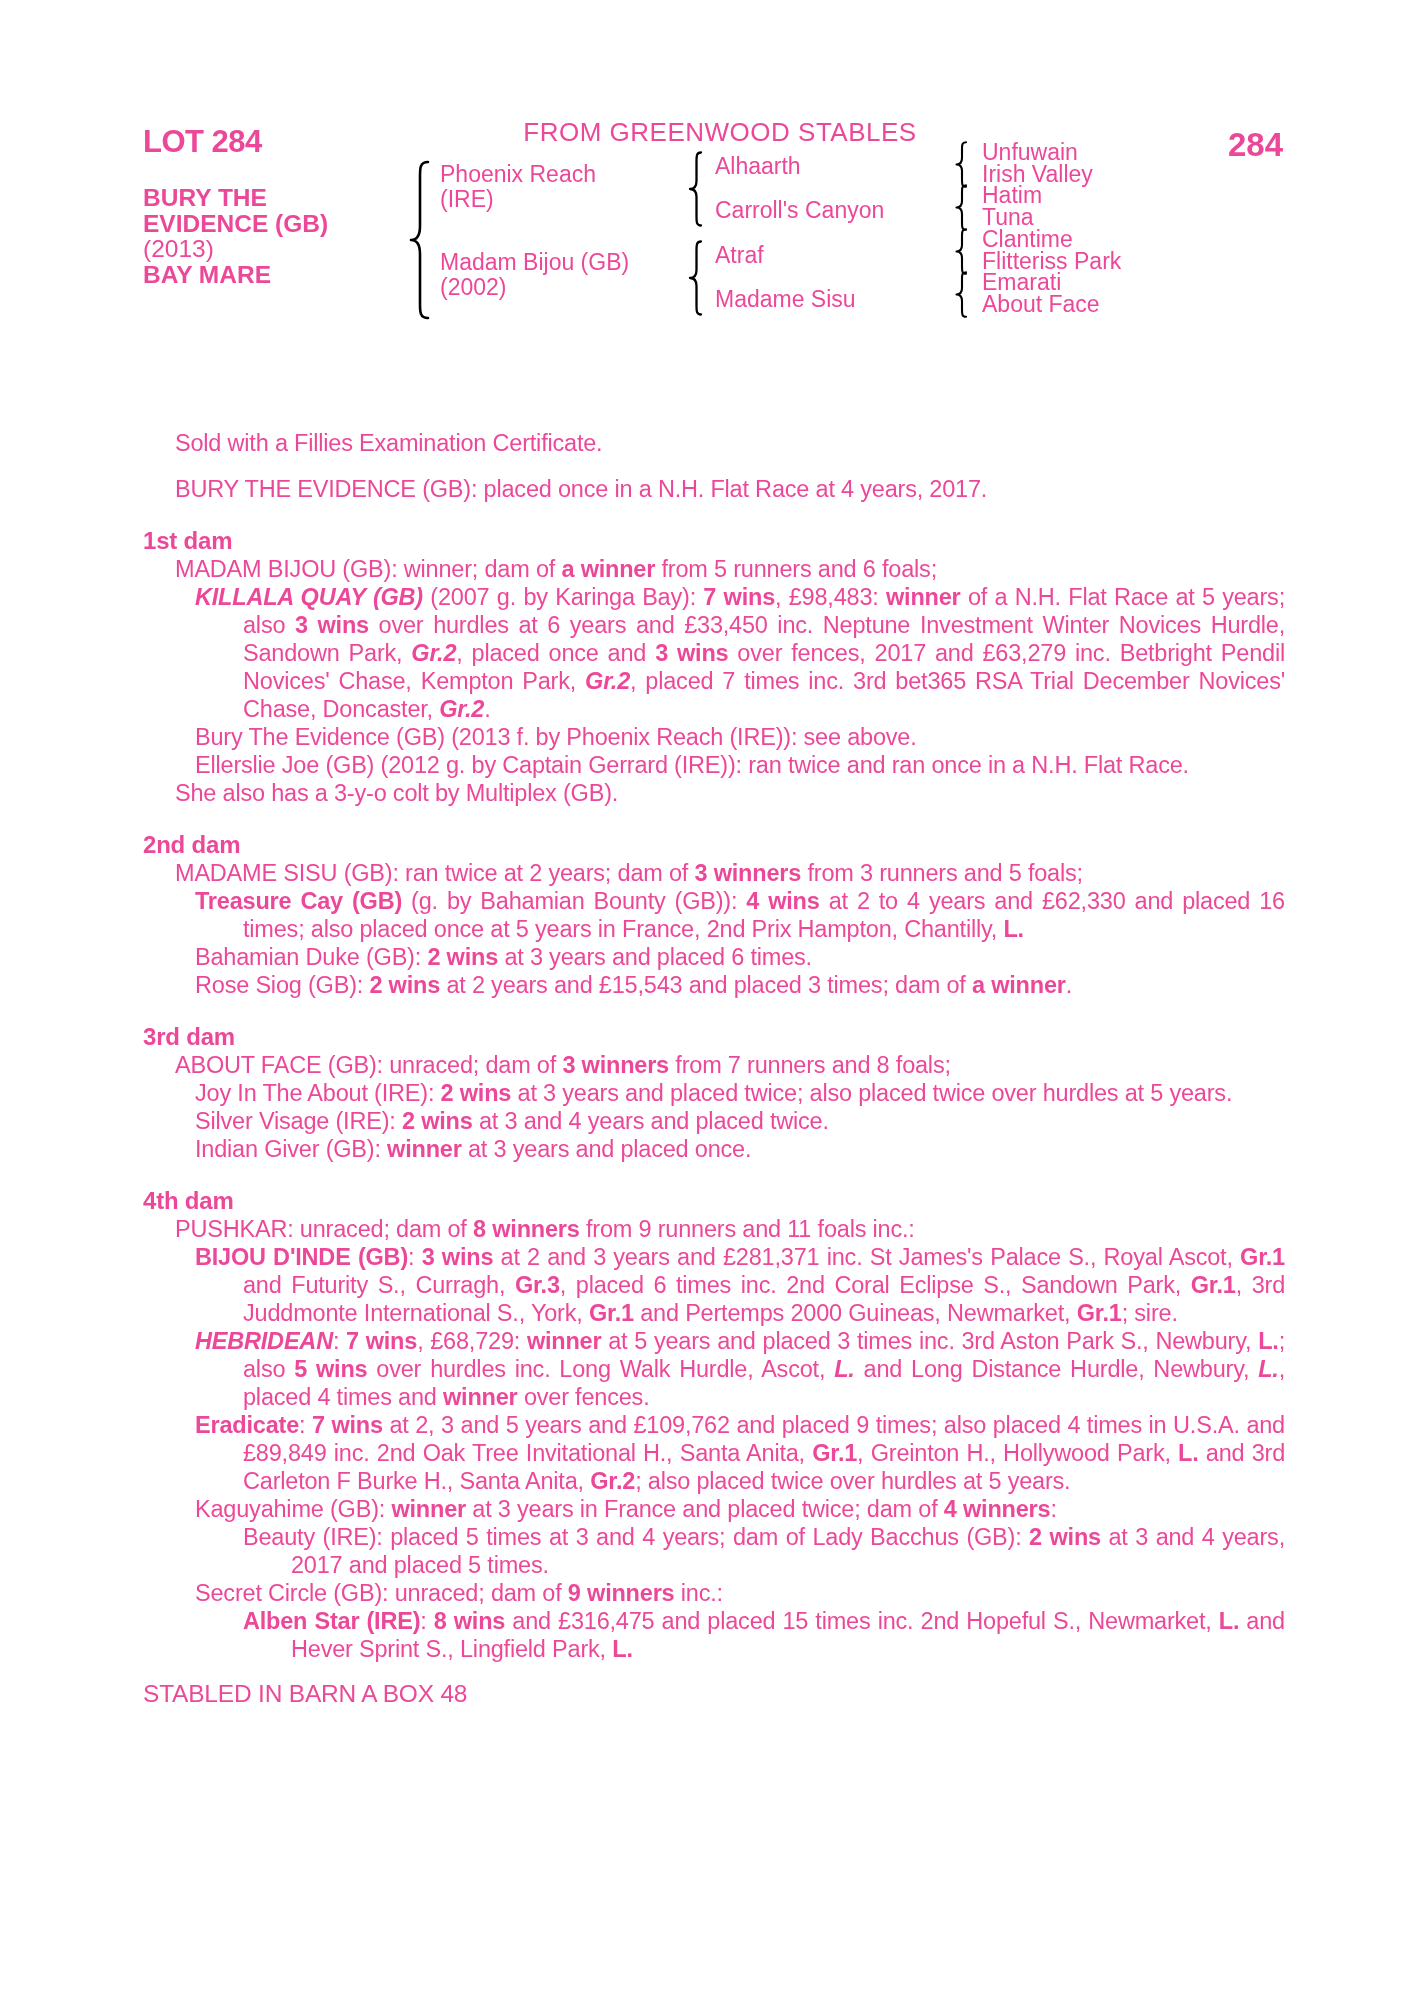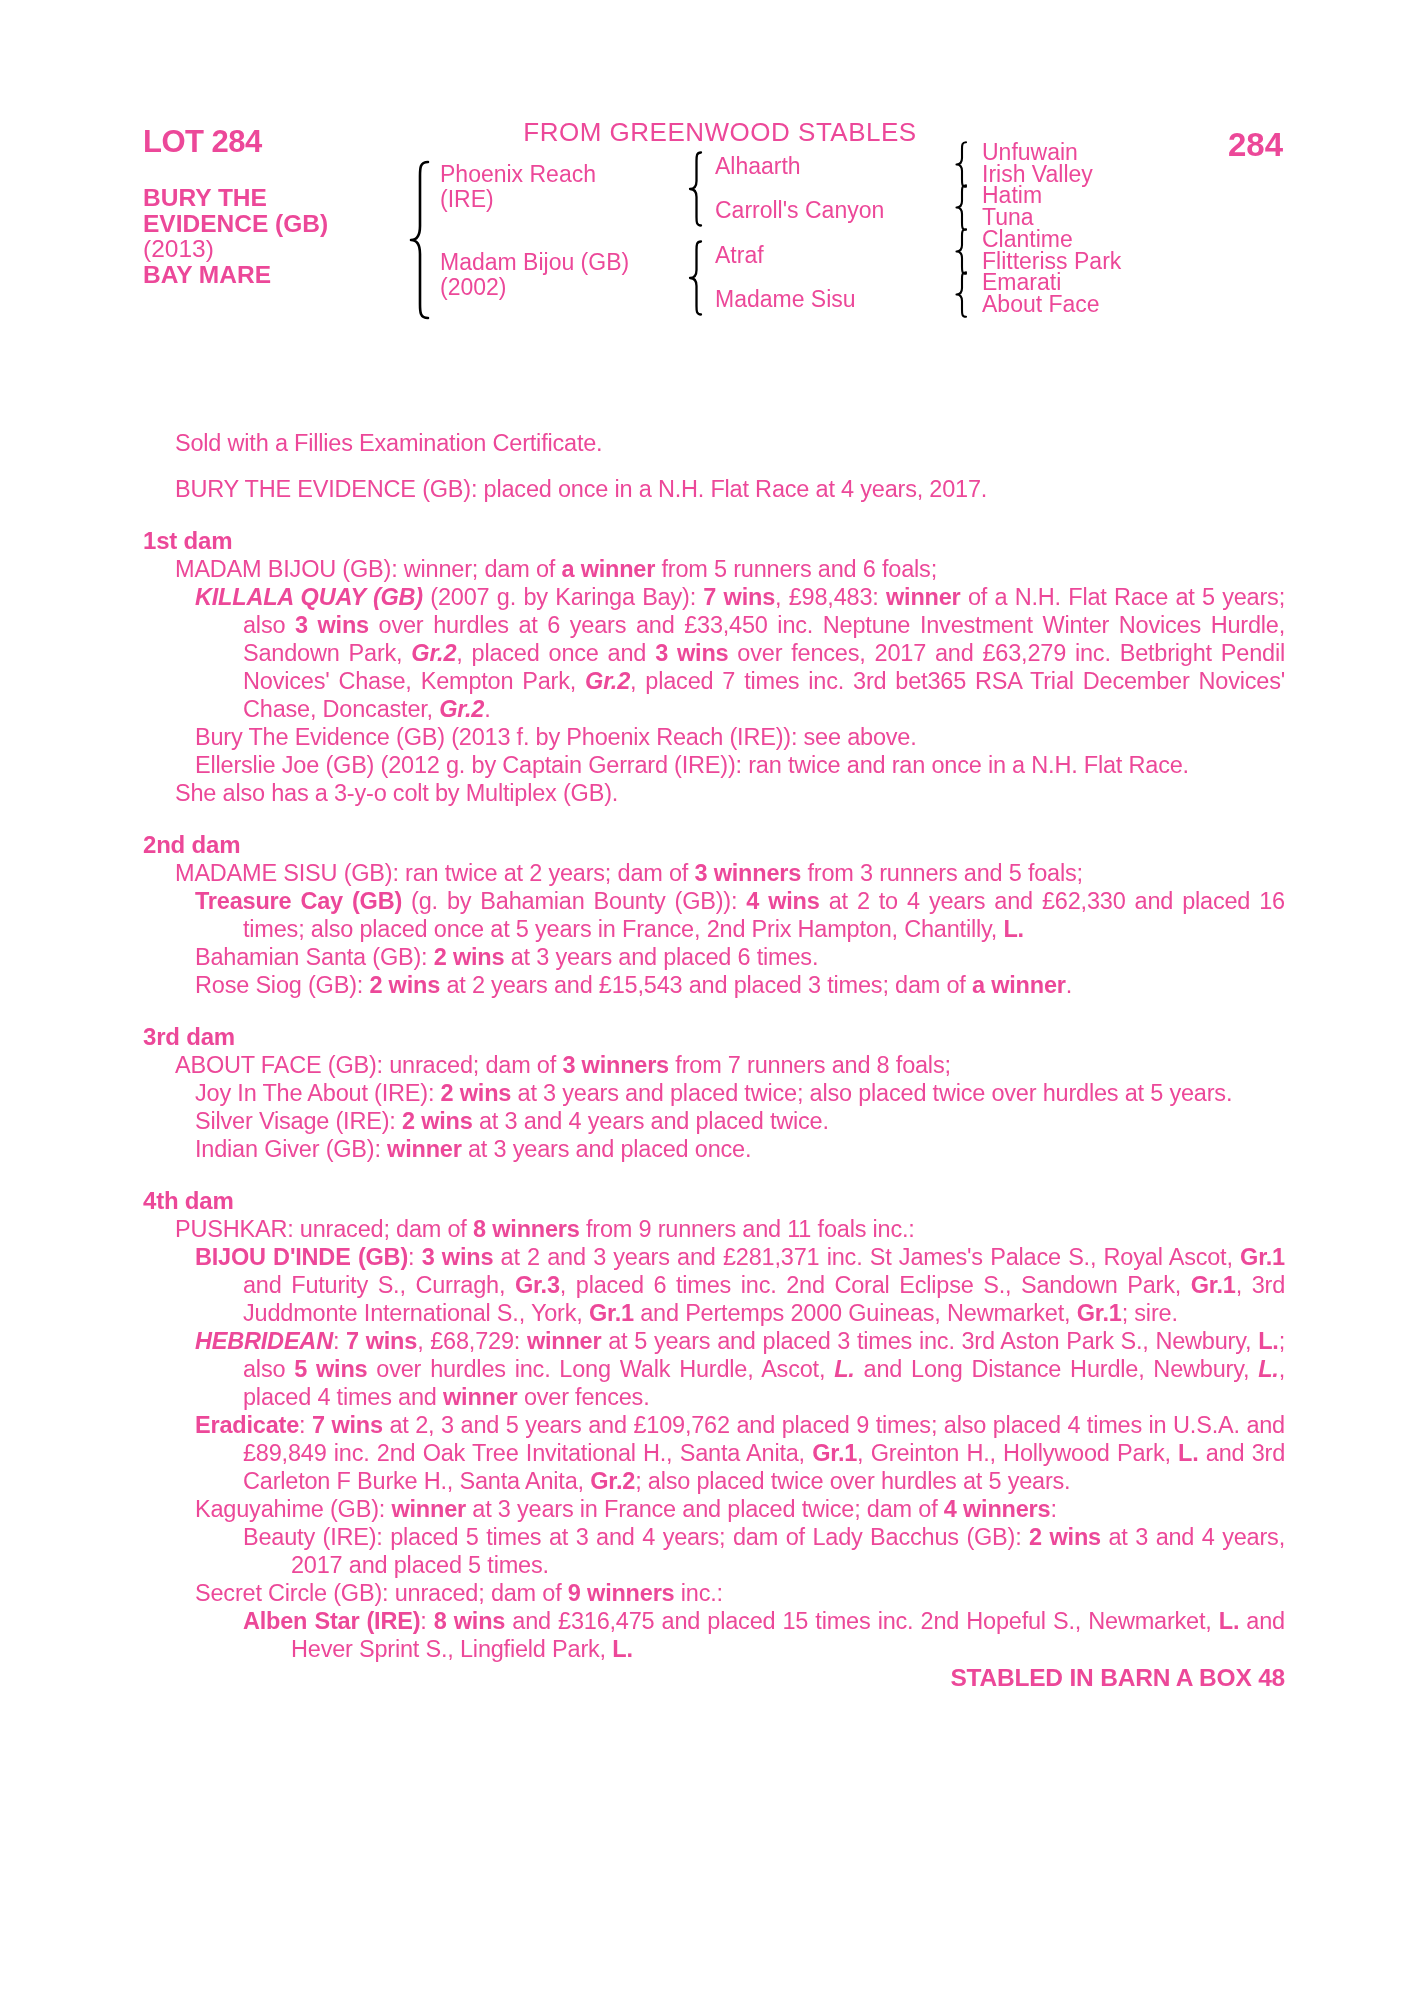--- a/index.html
+++ b/index.html
@@ -53,21 +53,21 @@
     position:absolute; left:143px; top:429px; width:1142px;
     font-size:23.5px; line-height:28px; letter-spacing:-0.2px;
   }
   .para{margin:0; text-align:justify;}
   .note-para{margin:0 0 18px 0; text-align:left;}
   .dam-heading{margin:24px 0 0 0; font-size:24px; font-weight:bold; line-height:28px;}
   .ind0{padding-left:0;margin-left:32px;}
   .ind1{padding-left:100px; text-indent:-48px;}
   .ind2{padding-left:148px; text-indent:-48px;}
   .stabling{
-    margin-top:0; text-align:right; font-weight:bold; font-size:24.5px; line-height:29px;
+    margin-top:16px; text-align:left; font-weight:normal; font-size:24.5px; line-height:29px;
   }
 </style>
 </head>
 <body>
 
 <div class="page">
 
   <div class="lot-label">LOT 284</div>
   <div class="consignor">FROM GREENWOOD STABLES</div>
   <div class="page-number">284</div>
@@ -139,21 +139,21 @@
     <div id="sections">
         <h3 class="dam-heading">1st dam</h3>
         <p class="para ind0"><span>MADAM BIJOU (GB): winner; dam of </span><span class="b">a winner</span><span> from 5 runners and 6 foals;</span></p>
         <p class="para ind1"><span class="bi">KILLALA QUAY (GB)</span><span> (2007 g. by Karinga Bay): </span><span class="b">7 wins</span><span>, £98,483: </span><span class="b">winner</span><span> of a N.H. Flat Race at 5 years; also </span><span class="b">3 wins</span><span> over hurdles at 6 years and £33,450 inc. Neptune Investment Winter Novices Hurdle, Sandown Park, </span><span class="bi">Gr.2</span><span>, placed once and </span><span class="b">3 wins</span><span> over fences, 2017 and £63,279 inc. Betbright Pendil Novices' Chase, Kempton Park, </span><span class="bi">Gr.2</span><span>, placed 7 times inc. 3rd bet365 RSA Trial December Novices' Chase, Doncaster, </span><span class="bi">Gr.2</span><span>.</span></p>
         <p class="para ind1"><span>Bury The Evidence (GB) (2013 f. by Phoenix Reach (IRE)): see above.</span></p>
         <p class="para ind1"><span>Ellerslie Joe (GB) (2012 g. by Captain Gerrard (IRE)): ran twice and ran once in a N.H. Flat Race.</span></p>
         <p class="para ind0"><span>She also has a 3-y-o colt by Multiplex (GB).</span></p>
         <h3 class="dam-heading">2nd dam</h3>
         <p class="para ind0"><span>MADAME SISU (GB): ran twice at 2 years; dam of </span><span class="b">3 winners</span><span> from 3 runners and 5 foals;</span></p>
         <p class="para ind1"><span class="b">Treasure Cay (GB)</span><span> (g. by Bahamian Bounty (GB)): </span><span class="b">4 wins</span><span> at 2 to 4 years and £62,330 and placed 16 times; also placed once at 5 years in France, 2nd Prix Hampton, Chantilly, </span><span class="b">L.</span></p>
-        <p class="para ind1"><span>Bahamian Santa (GB): </span><span class="b">2 wins</span><span> at 3 years and placed 6 times.</span></p>
+        <p class="para ind1"><span>Bahamian Duke (GB): </span><span class="b">2 wins</span><span> at 3 years and placed 6 times.</span></p>
         <p class="para ind1"><span>Rose Siog (GB): </span><span class="b">2 wins</span><span> at 2 years and £15,543 and placed 3 times; dam of </span><span class="b">a winner</span><span>.</span></p>
         <h3 class="dam-heading">3rd dam</h3>
         <p class="para ind0"><span>ABOUT FACE (GB): unraced; dam of </span><span class="b">3 winners</span><span> from 7 runners and 8 foals;</span></p>
         <p class="para ind1"><span>Joy In The About (IRE): </span><span class="b">2 wins</span><span> at 3 years and placed twice; also placed twice over hurdles at 5 years.</span></p>
         <p class="para ind1"><span>Silver Visage (IRE): </span><span class="b">2 wins</span><span> at 3 and 4 years and placed twice.</span></p>
         <p class="para ind1"><span>Indian Giver (GB): </span><span class="b">winner</span><span> at 3 years and placed once.</span></p>
         <h3 class="dam-heading">4th dam</h3>
         <p class="para ind0"><span>PUSHKAR: unraced; dam of </span><span class="b">8 winners</span><span> from 9 runners and 11 foals inc.:</span></p>
         <p class="para ind1"><span class="b">BIJOU D'INDE (GB)</span><span>: </span><span class="b">3 wins</span><span> at 2 and 3 years and £281,371 inc. St James's Palace S., Royal Ascot, </span><span class="b">Gr.1</span><span> and Futurity S., Curragh, </span><span class="b">Gr.3</span><span>, placed 6 times inc. 2nd Coral Eclipse S., Sandown Park, </span><span class="b">Gr.1</span><span>, 3rd Juddmonte International S., York, </span><span class="b">Gr.1</span><span> and Pertemps 2000 Guineas, Newmarket, </span><span class="b">Gr.1</span><span>; sire.</span></p>
         <p class="para ind1"><span class="bi">HEBRIDEAN</span><span>: </span><span class="b">7 wins</span><span>, £68,729: </span><span class="b">winner</span><span> at 5 years and placed 3 times inc. 3rd Aston Park S., Newbury, </span><span class="b">L.</span><span>; also </span><span class="b">5 wins</span><span> over hurdles inc. Long Walk Hurdle, Ascot, </span><span class="bi">L.</span><span> and Long Distance Hurdle, Newbury, </span><span class="bi">L.</span><span>, placed 4 times and </span><span class="b">winner</span><span> over fences.</span></p>

